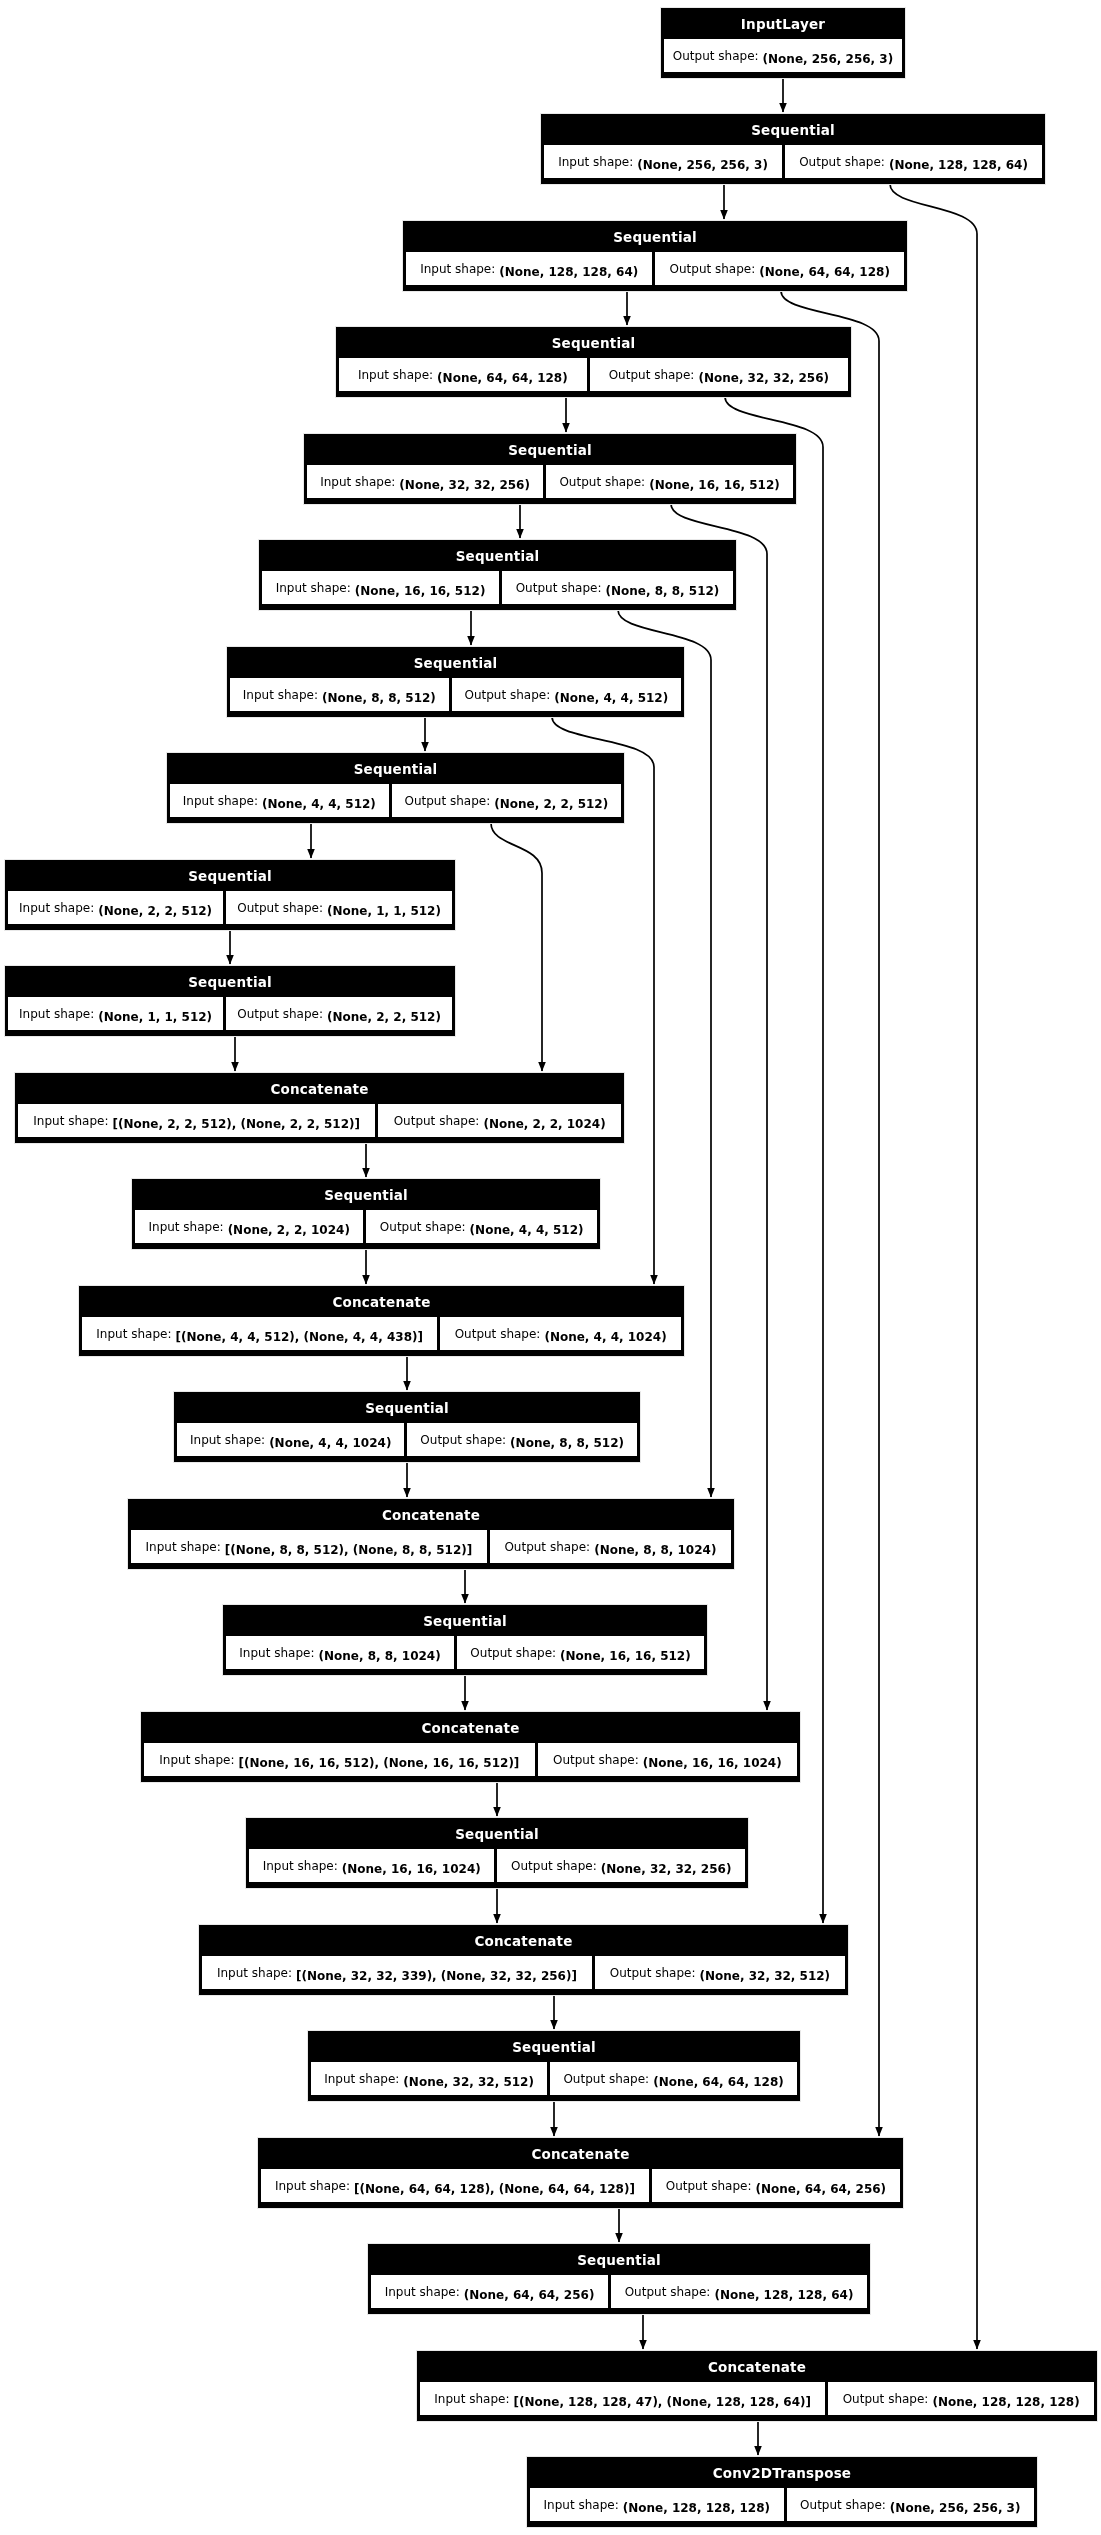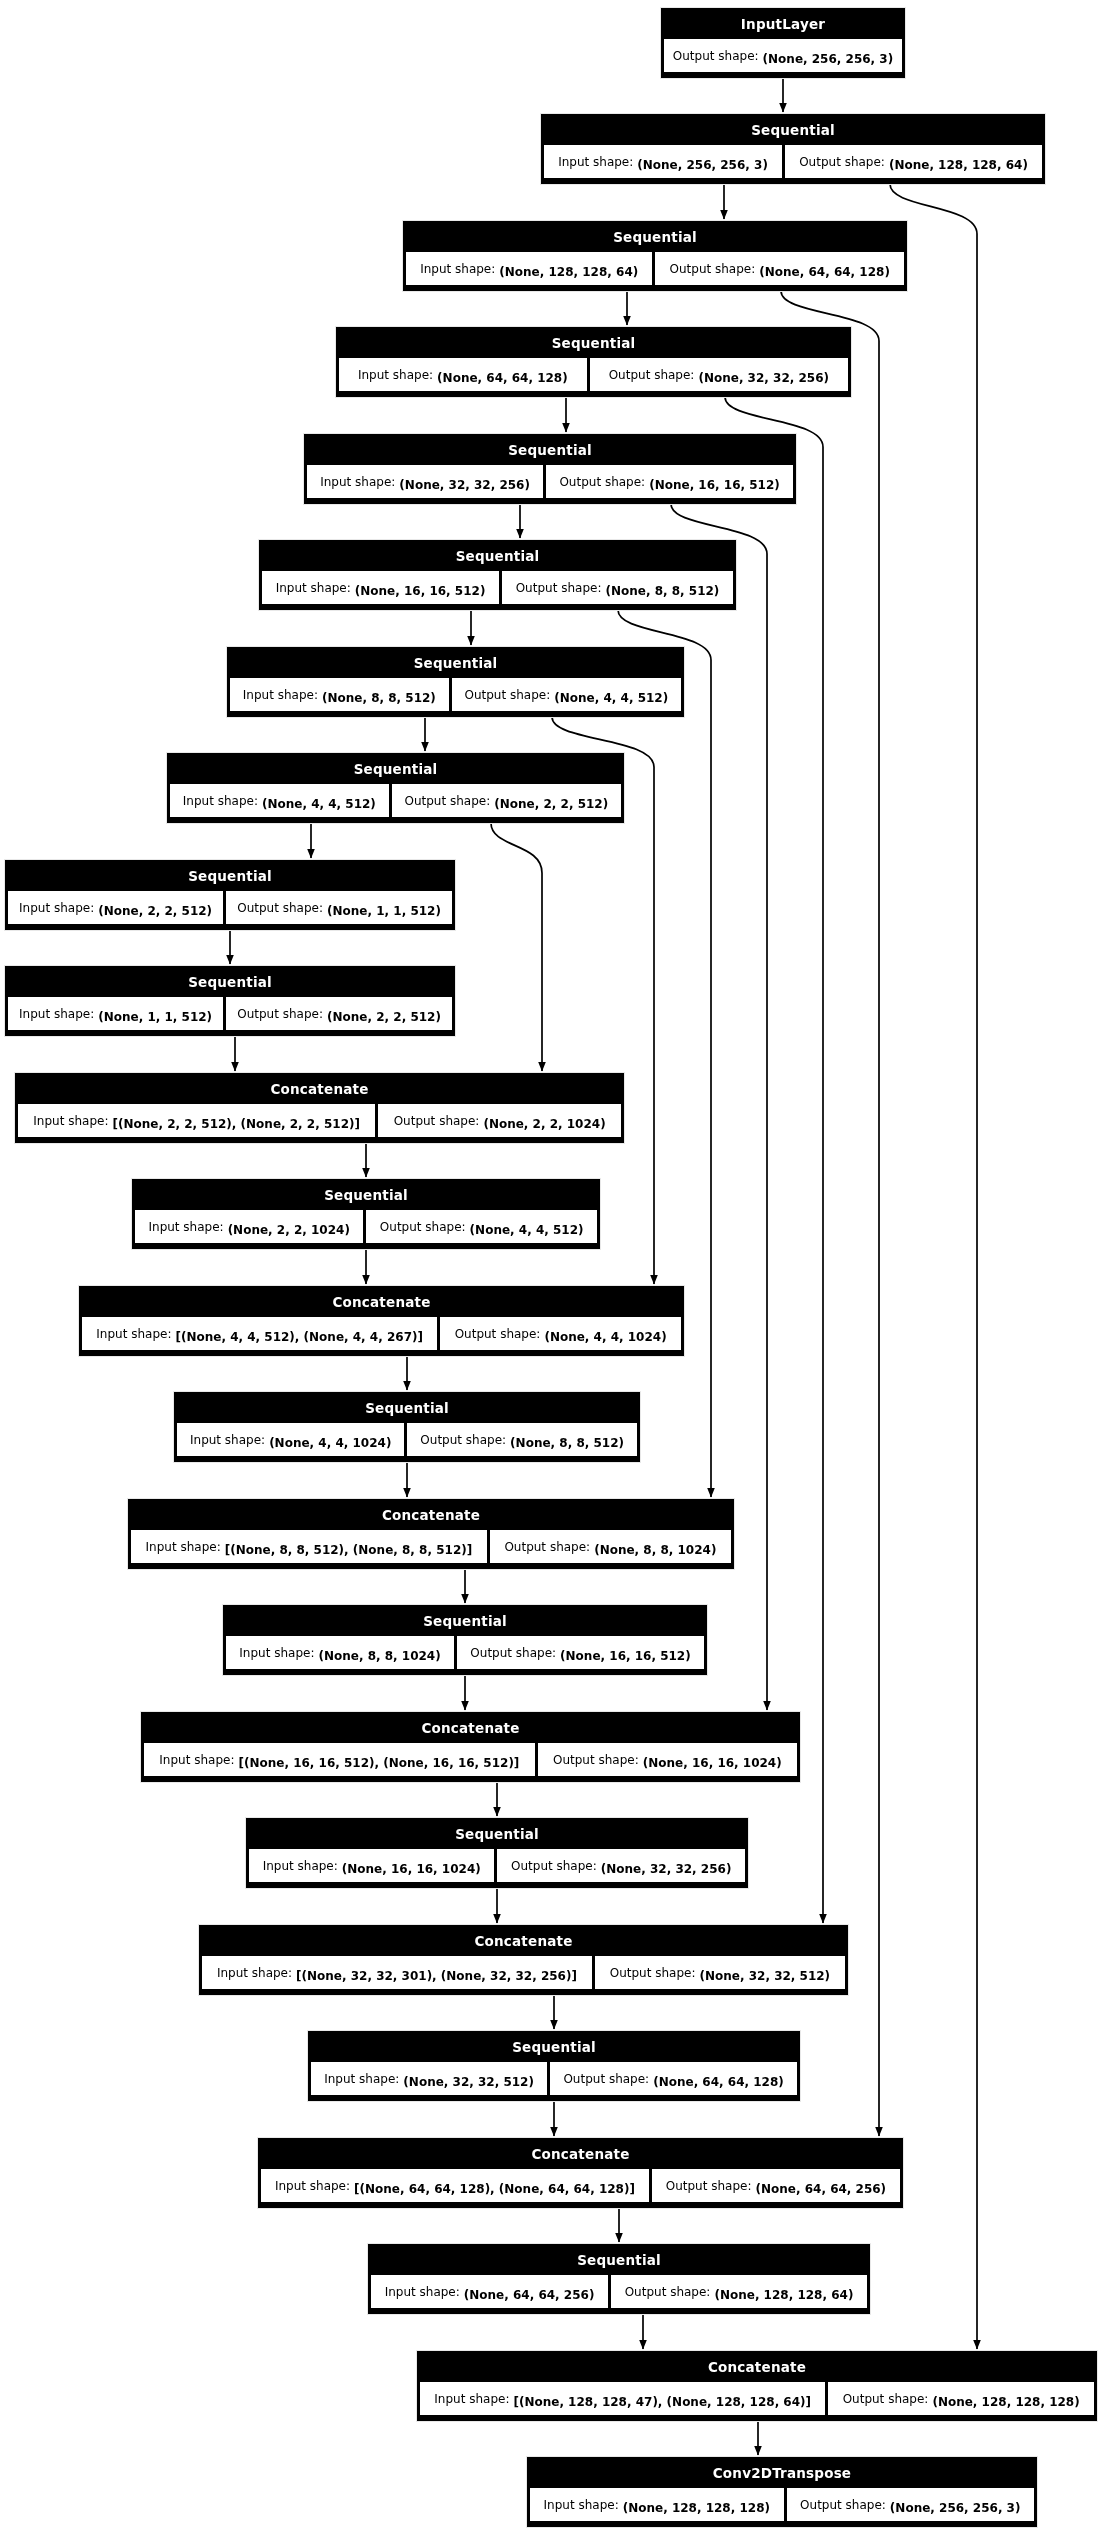--- a/index.html
+++ b/index.html
@@ -262,21 +262,21 @@
           <span class="val">(None, 4, 4, 512)</span>
         </div>
     </div>
   </div>
 
   <div class="node" style="left:79px; top:1286px; width:605px;">
     <div class="node-title">Concatenate</div>
     <div class="cells">
       <div class="cell">
           <span class="pfx">Input shape:</span>
-          <span class="val">[(None, 4, 4, 512), (None, 4, 4, 267)]</span>
+          <span class="val">[(None, 4, 4, 512), (None, 4, 4, 438)]</span>
         </div>
       <div class="cell">
           <span class="pfx">Output shape:</span>
           <span class="val">(None, 4, 4, 1024)</span>
         </div>
     </div>
   </div>
 
   <div class="node" style="left:174px; top:1392px; width:466px;">
     <div class="node-title">Sequential</div>
@@ -346,21 +346,21 @@
           <span class="val">(None, 32, 32, 256)</span>
         </div>
     </div>
   </div>
 
   <div class="node" style="left:199px; top:1925px; width:649px;">
     <div class="node-title">Concatenate</div>
     <div class="cells">
       <div class="cell">
           <span class="pfx">Input shape:</span>
-          <span class="val">[(None, 32, 32, 301), (None, 32, 32, 256)]</span>
+          <span class="val">[(None, 32, 32, 339), (None, 32, 32, 256)]</span>
         </div>
       <div class="cell">
           <span class="pfx">Output shape:</span>
           <span class="val">(None, 32, 32, 512)</span>
         </div>
     </div>
   </div>
 
   <div class="node" style="left:308px; top:2031px; width:492px;">
     <div class="node-title">Sequential</div>

